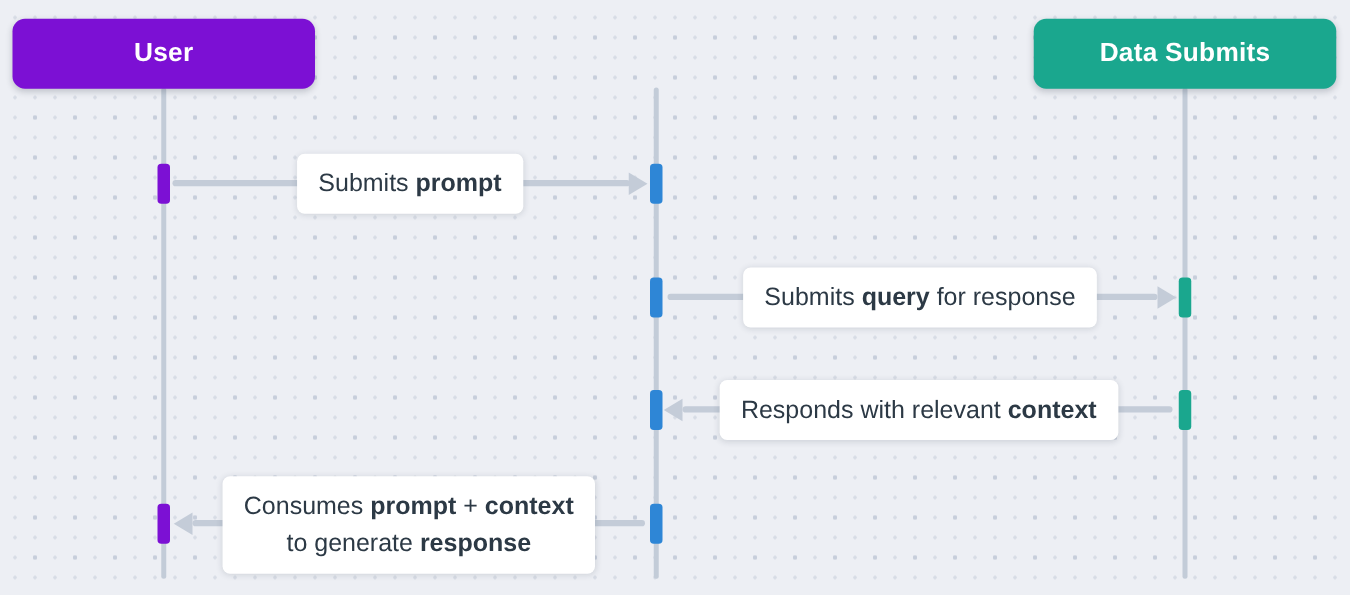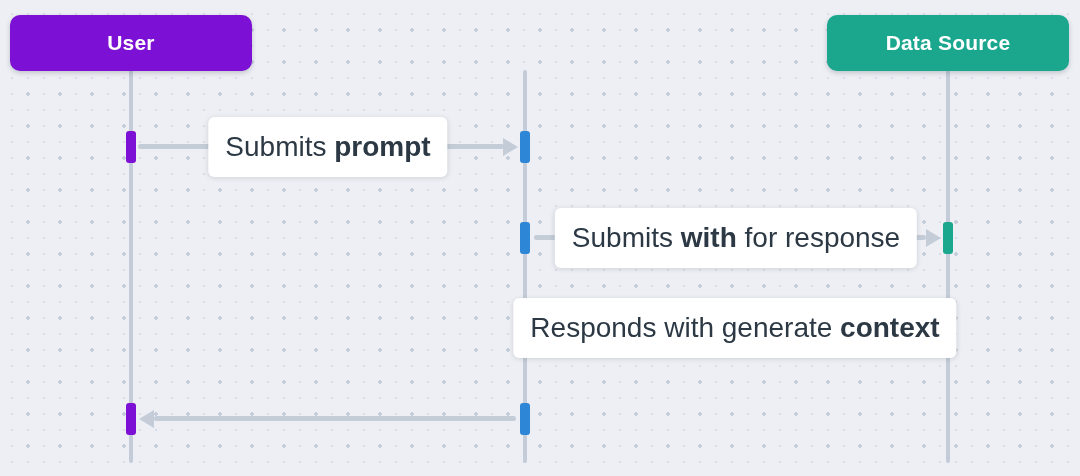--- a/index.html
+++ b/index.html
@@ -97,21 +97,21 @@
   .aline-4 { left: 154px; width: 362px; top: 416px; }
   .ahead-4 { left: 139px; top: 410px; }
 
   
   .msg {
     position: absolute;
     transform: translate(-50%, -50%);
     background: #ffffff;
     border-radius: 6px;
     padding: 9px 17px;
-    font-size: 28px;
+    font-size: 20px;
     color: #2c3945;
     line-height: 1.5;
     white-space: nowrap;
     text-align: center;
     z-index: 4;
     box-shadow: 0 1px 5px rgba(35, 45, 65, 0.15);
   }
   .msg b { font-weight: 700; }
   .msg .line { display: block; }
   .msg-1 { left: 328px; top: 147px; }
@@ -125,45 +125,49 @@
 <div class="canvas">
 
   <div class="lifeline life-user"></div>
   <div class="lifeline life-llm"></div>
   <div class="lifeline life-ds"></div>
 
   <div class="actor actor-user">
     <span>User</span>
   </div>
   <div class="actor actor-ds">
-    <span>Data Source</span>
+    <span>Data Submits</span>
   </div>
 
   <div class="aline aline-1"></div>
   <div class="ahead ahead-right ahead-1"></div>
   <div class="act act-user row1"></div>
   <div class="act act-llm row1"></div>
   <div class="msg msg-1">
     <span class="line"><span>Submits </span><b>prompt</b></span>
   </div>
 
   <div class="aline aline-2"></div>
   <div class="ahead ahead-right ahead-2"></div>
   <div class="act act-llm row2"></div>
   <div class="act act-ds row2"></div>
   <div class="msg msg-2">
-    <span class="line"><span>Submits </span><b>with</b><span> for response</span></span>
+    <span class="line"><span>Submits </span><b>query</b><span> for response</span></span>
   </div>
 
   <div class="aline aline-3"></div>
   <div class="ahead ahead-left ahead-3"></div>
   <div class="act act-llm row3"></div>
   <div class="act act-ds row3"></div>
   <div class="msg msg-3">
-    <span class="line"><span>Responds with generate </span><b>context</b></span>
+    <span class="line"><span>Responds with relevant </span><b>context</b></span>
   </div>
 
   <div class="aline aline-4"></div>
   <div class="ahead ahead-left ahead-4"></div>
   <div class="act act-user row4"></div>
   <div class="act act-llm row4"></div>
+  <div class="msg msg-4">
+    <span class="line"><span>Consumes </span><b>prompt</b><span> + </span><b>context</b></span>
+    <span class="line"><span>to generate </span><b>response</b></span>
+  </div>
 
 </div>
 
 </body></html>

